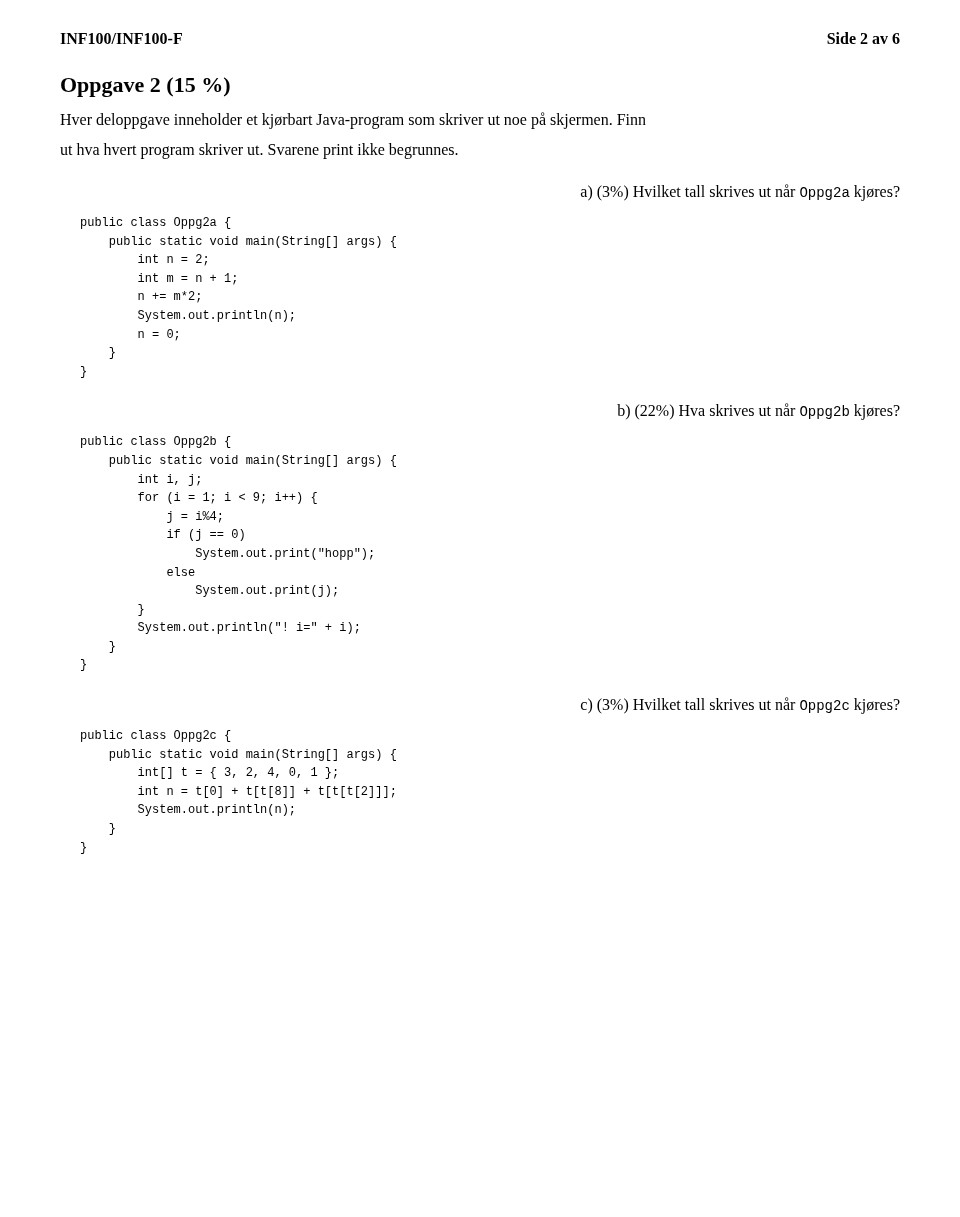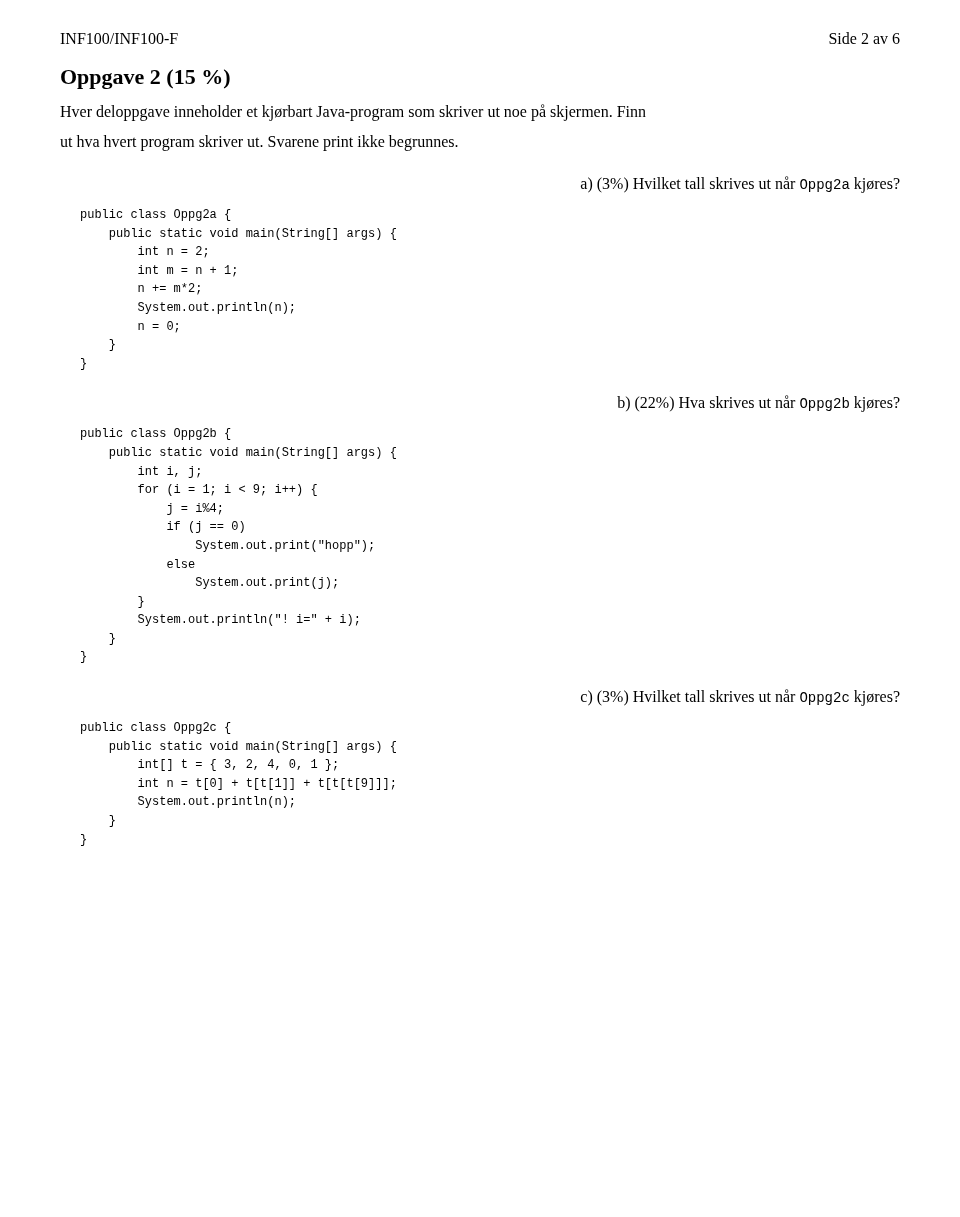--- a/index.html
+++ b/index.html
@@ -15,22 +15,23 @@
       color: #000000;
       width: 960px;
       min-height: 1217px;
       padding: 30px 60px 40px 60px;
     }
 
     .header {
       display: flex;
       justify-content: space-between;
       align-items: center;
-      margin-bottom: 16px;
+      margin-bottom: 24px;
       border-bottom: none;
+      font-weight: bold;
     }
 
     .section-title {
       font-family: 'Times New Roman', Times, serif;
       font-size: 22px;
       font-weight: bold;
       margin-bottom: 10px;
     }
 
     .intro-text {
@@ -117,16 +118,16 @@
 }</span></pre>
 
 <p class="subsection-label">
   <span>c) (3%) Hvilket tall skrives ut når</span>
   <code>Oppg2c</code>
   <span>kjøres?</span>
 </p>
 <pre class="code-block"><span>public class Oppg2c {
     public static void main(String[] args) {
         int[] t = { 3, 2, 4, 0, 1 };
-        int n = t[0] + t[t[1]] + t[t[t[9]]];
+        int n = t[0] + t[t[8]] + t[t[t[2]]];
         System.out.println(n);
     }
 }</span></pre>
 
 </body></html>

